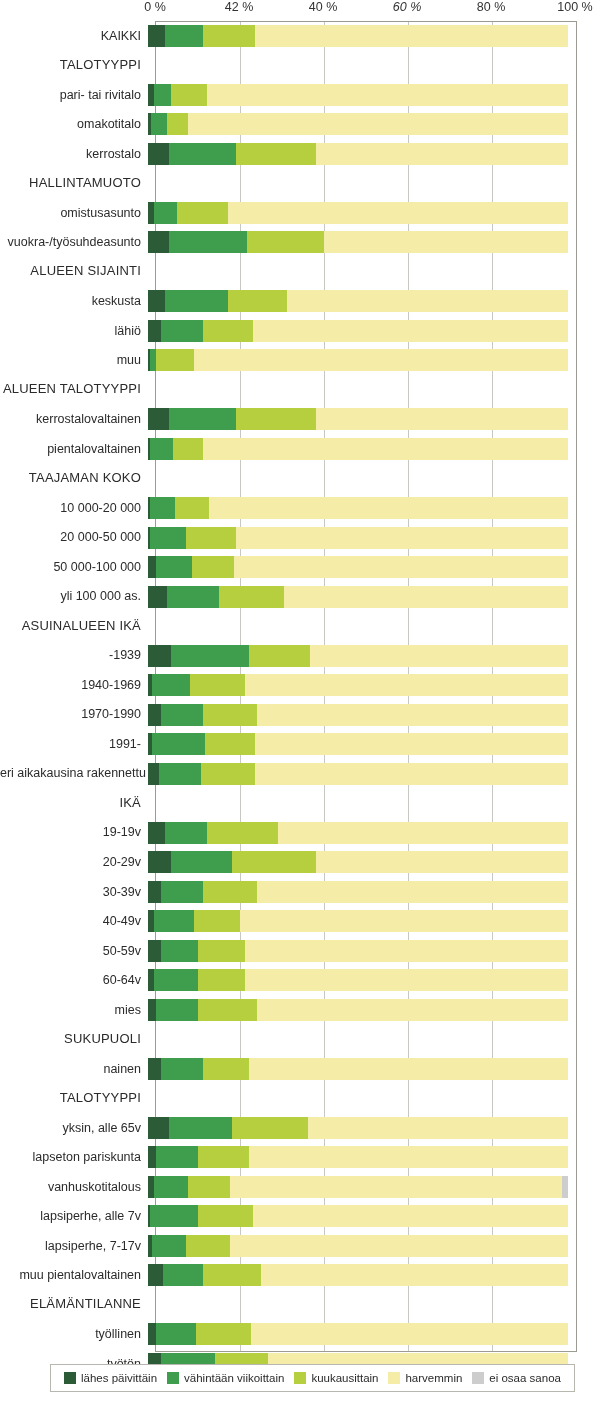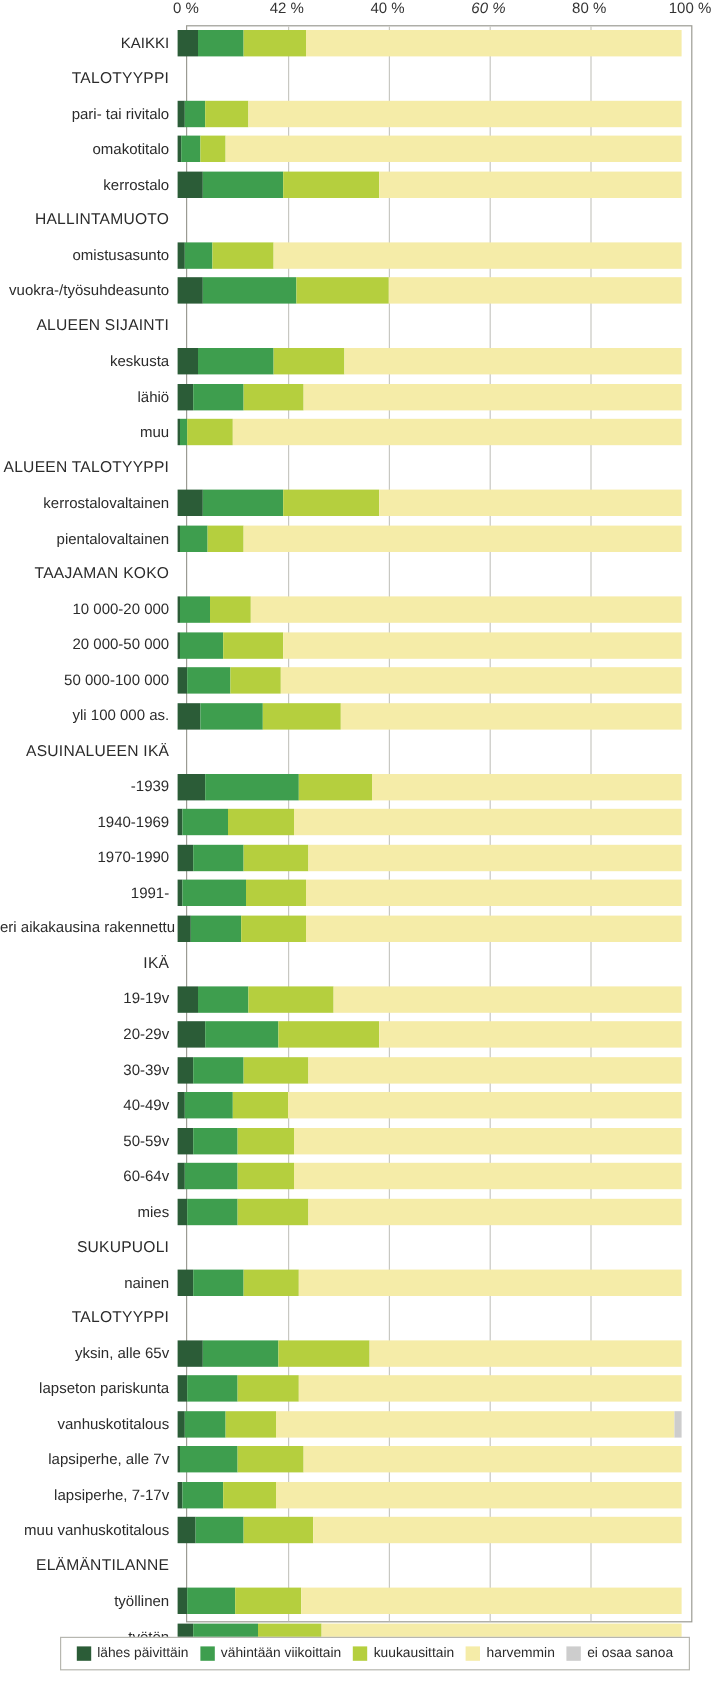--- a/index.html
+++ b/index.html
@@ -441,21 +441,21 @@
       <div class="row">
         <div class="row-label">lapsiperhe, 7-17v</div>
         <div class="bar-track">
           <div class="seg s0" title="lähes päivittäin: 1 %" style="width: 4.2px; background: rgb(43, 92, 55);"></div>
           <div class="seg s1" title="vähintään viikoittain: 8 %" style="width: 33.6px; background: rgb(62, 158, 78);"></div>
           <div class="seg s2" title="kuukausittain: 10.5 %" style="width: 44.1px; background: rgb(181, 207, 62);"></div>
           <div class="seg s3" title="harvemmin: 80.5 %" style="width: 338.1px; background: rgb(245, 236, 168);"></div>
         </div>
       </div>
       <div class="row">
-        <div class="row-label">muu vanhuskotitalous</div>
+        <div class="row-label">muu pientalovaltainen</div>
         <div class="bar-track">
           <div class="seg s0" title="lähes päivittäin: 3.5 %" style="width: 14.7px; background: rgb(43, 92, 55);"></div>
           <div class="seg s1" title="vähintään viikoittain: 9.5 %" style="width: 39.9px; background: rgb(62, 158, 78);"></div>
           <div class="seg s2" title="kuukausittain: 14 %" style="width: 58.8px; background: rgb(181, 207, 62);"></div>
           <div class="seg s3" title="harvemmin: 73 %" style="width: 306.6px; background: rgb(245, 236, 168);"></div>
         </div>
       </div>
       <div class="row group">
         <div class="row-label">ELÄMÄNTILANNE</div>
         <div class="bar-track"></div>

